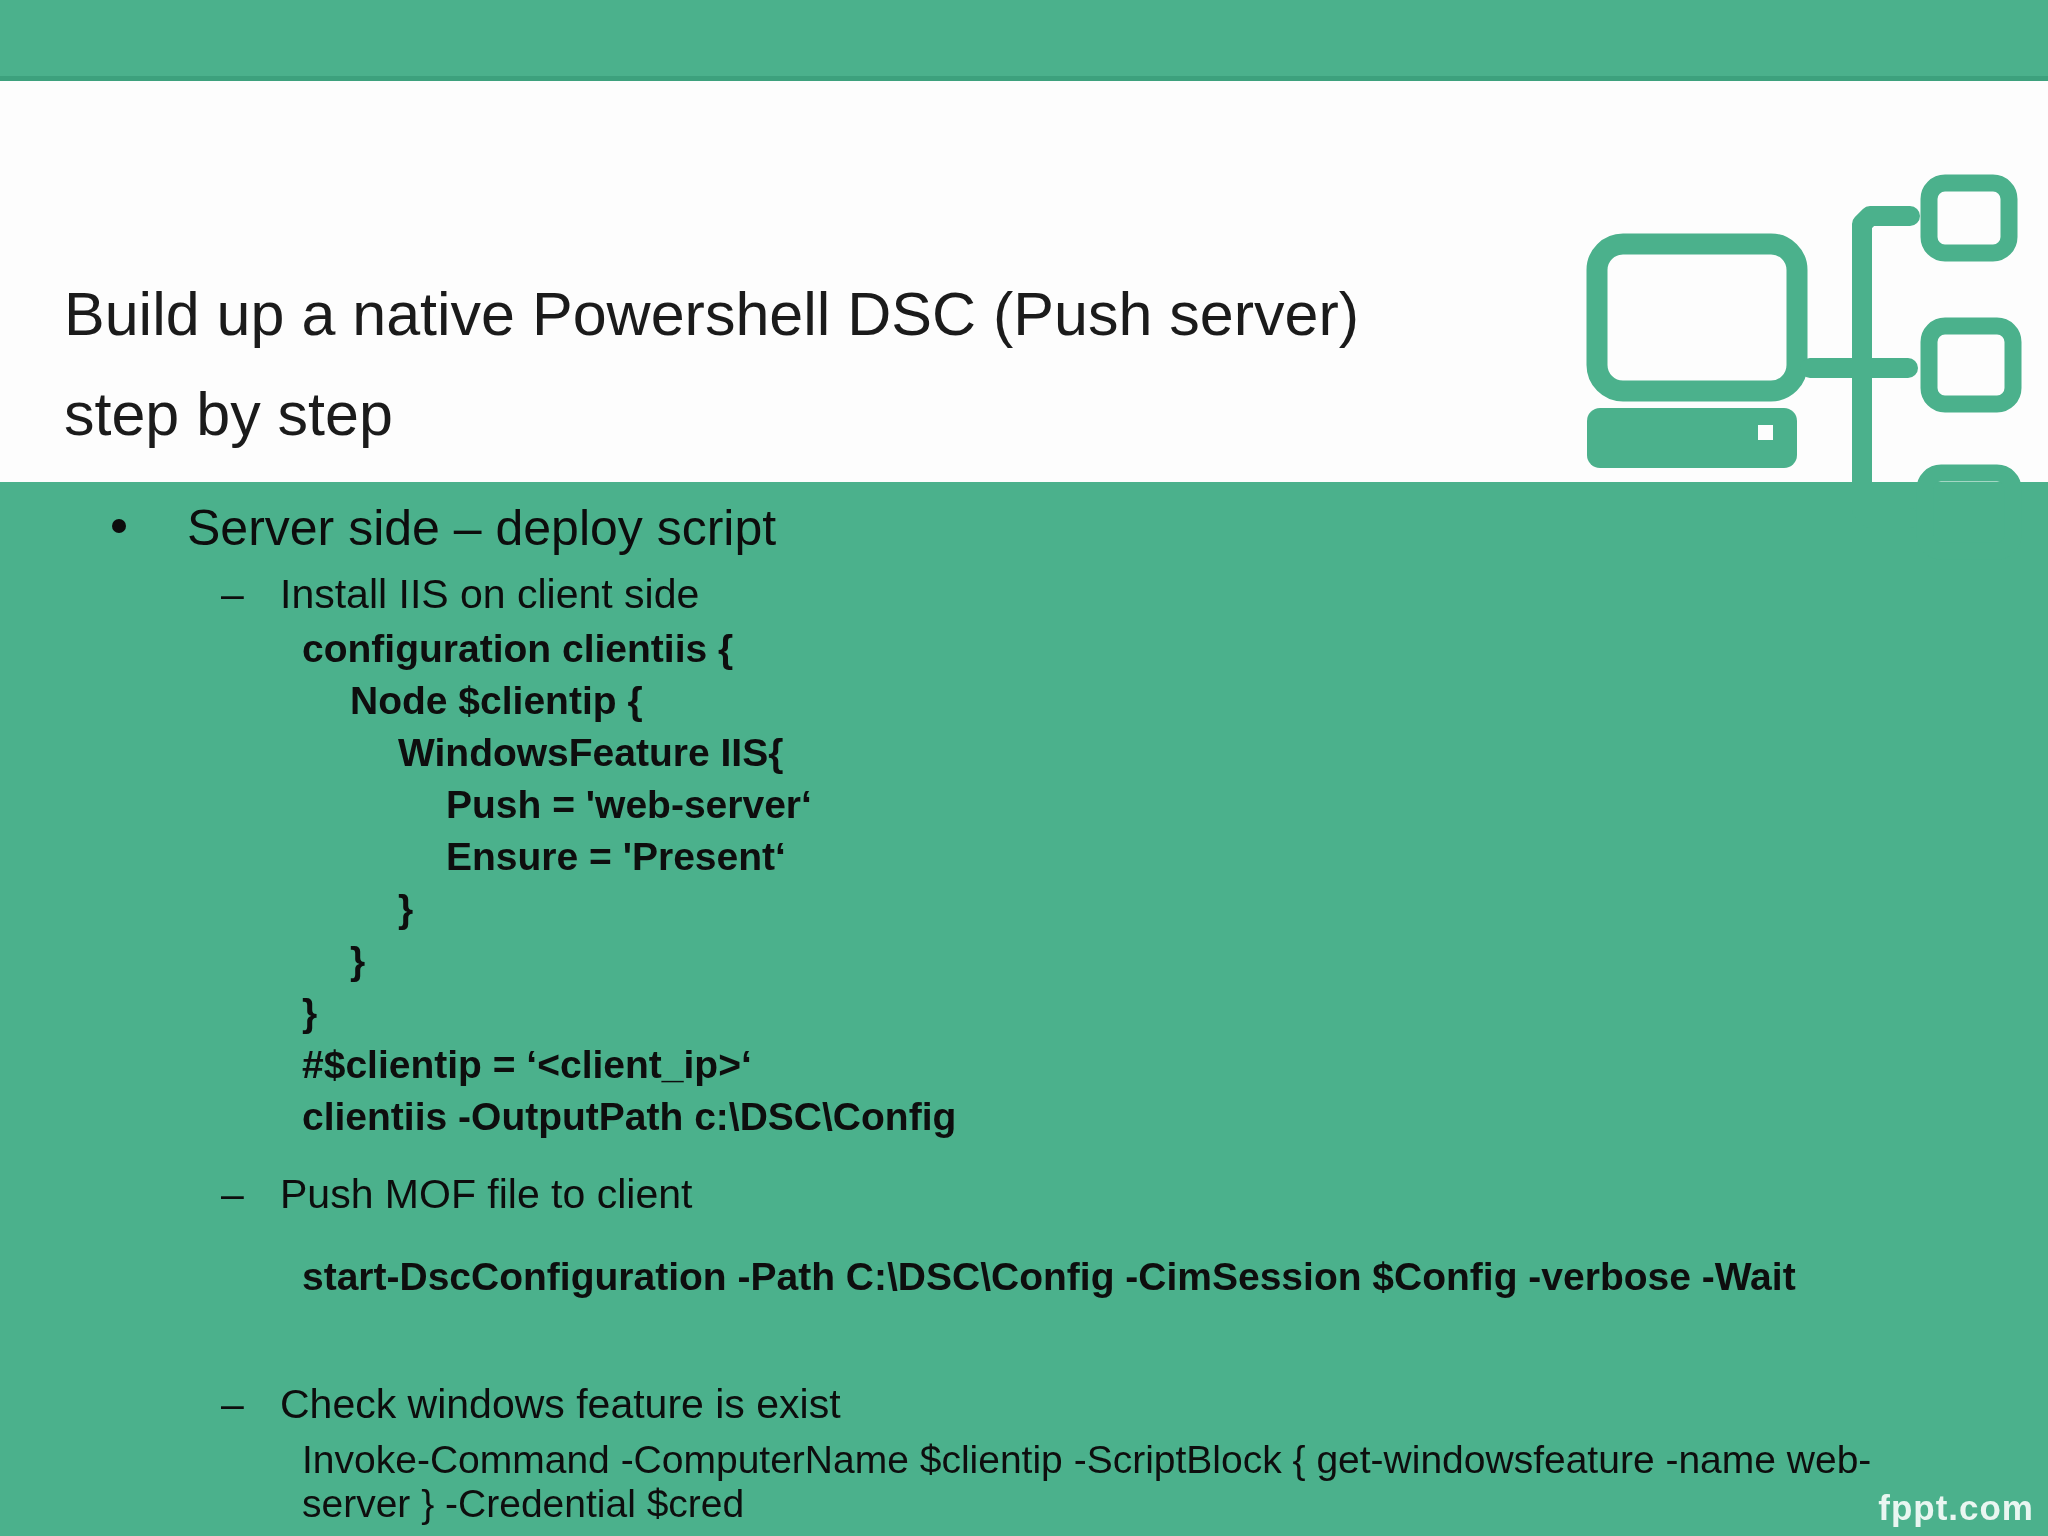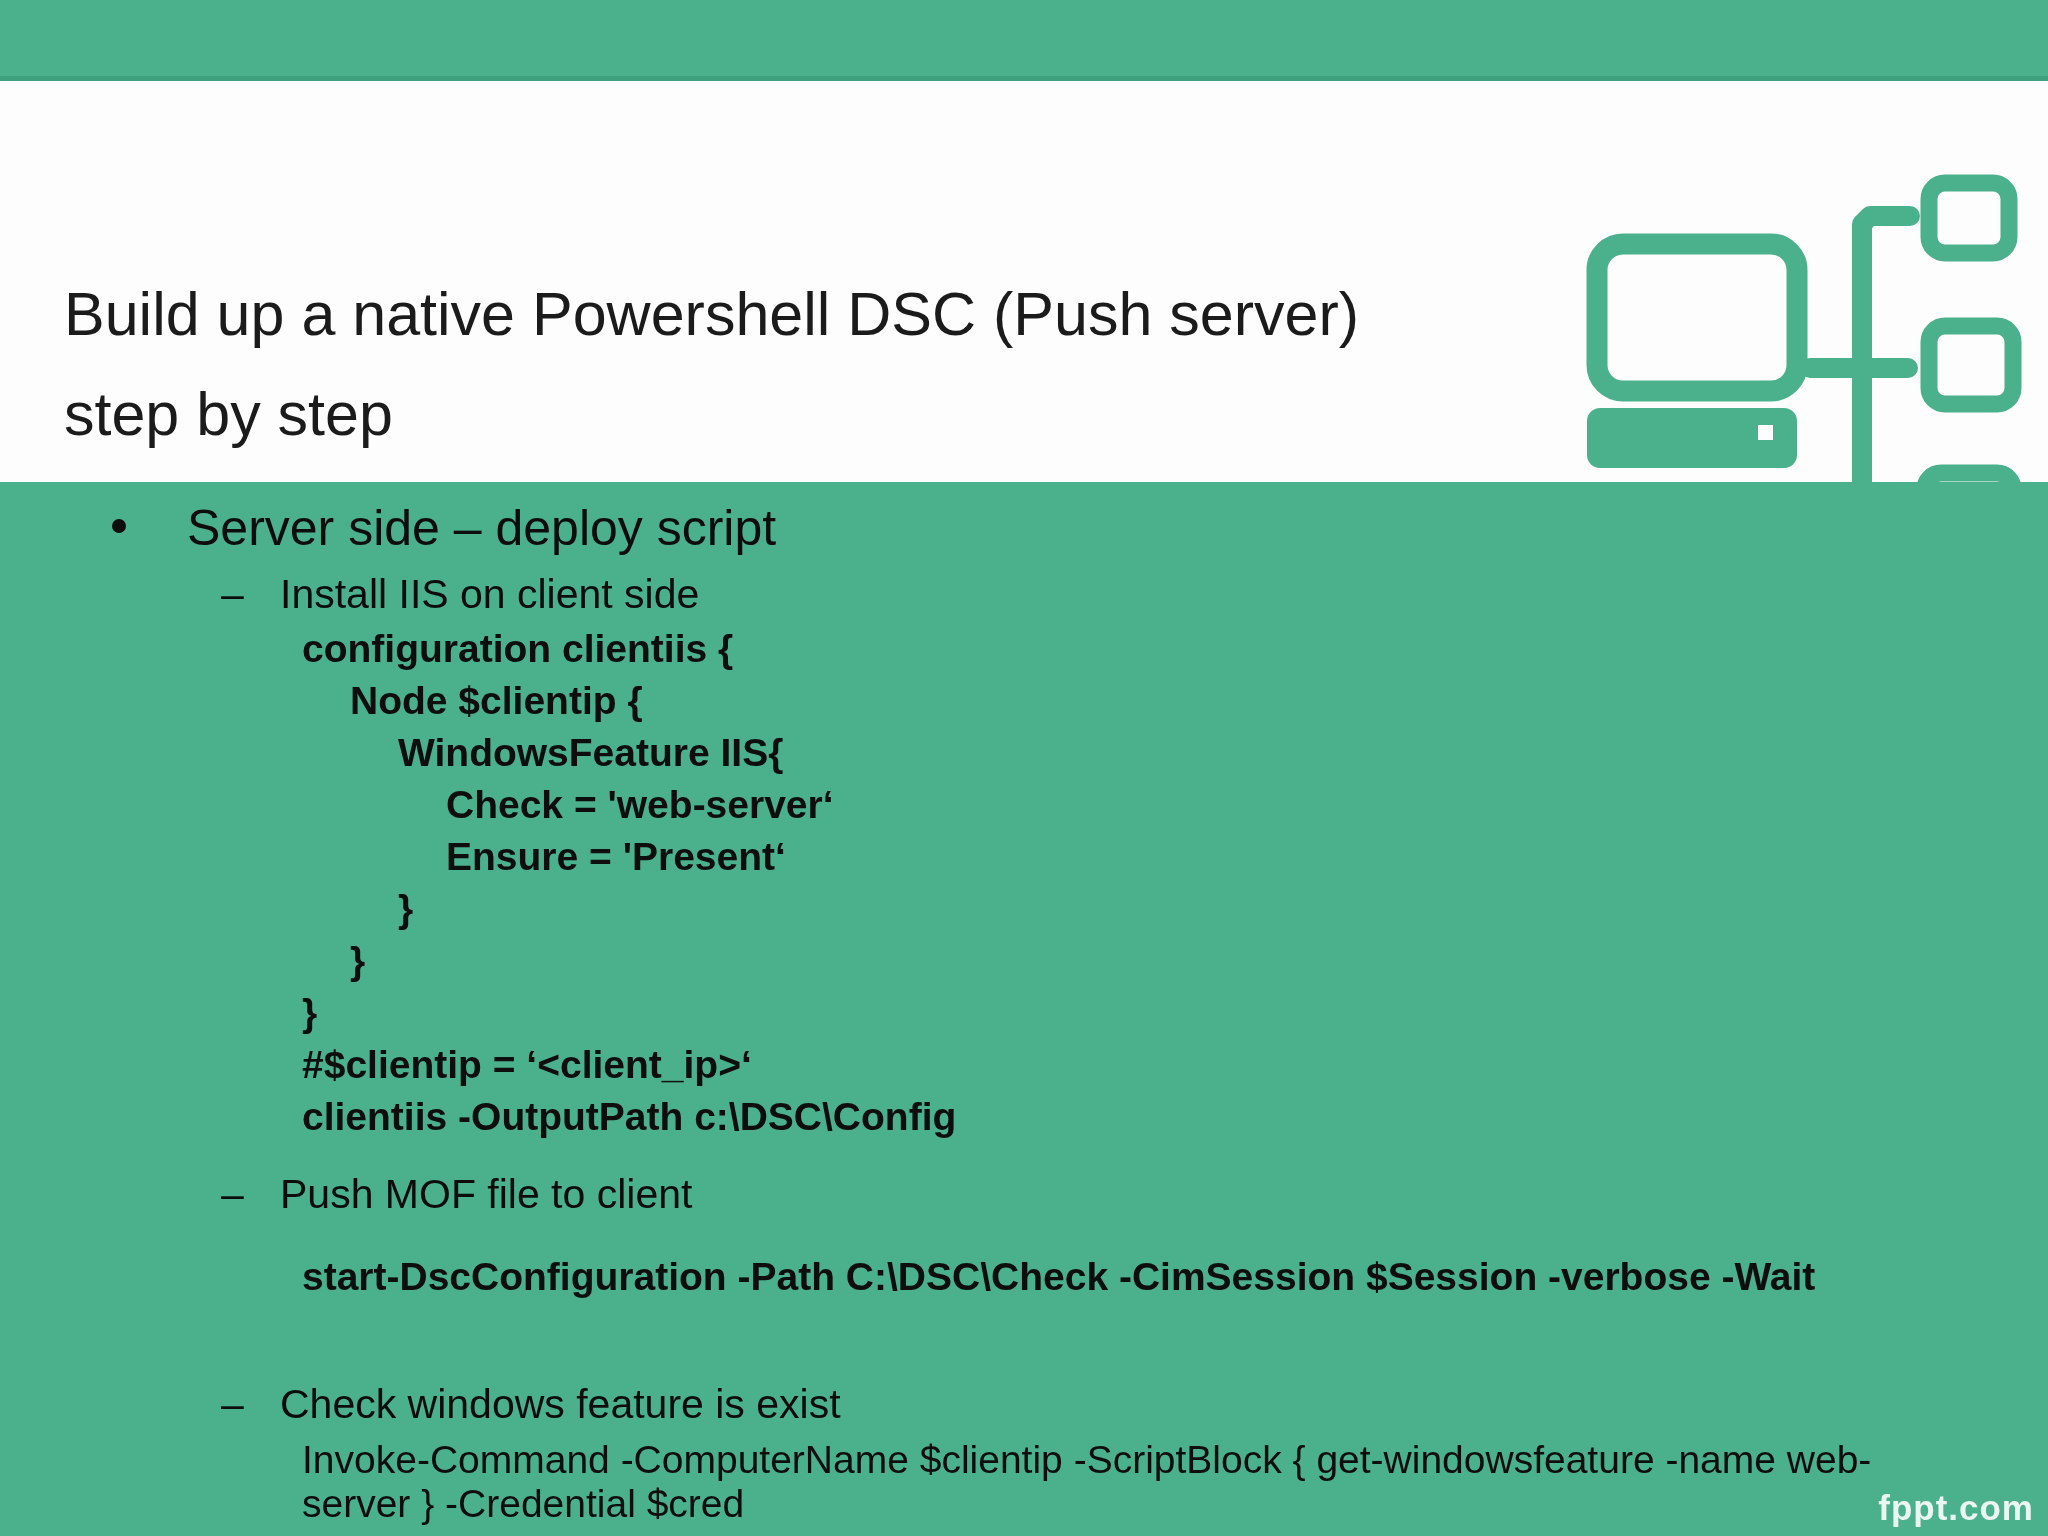--- a/index.html
+++ b/index.html
@@ -94,34 +94,34 @@
   <div class="b1-dot"></div>
   <div class="b1-text">Server side – deploy script</div>
 
   <div class="h-row" style="top:565px;">
     <span class="dash">–</span><span>Install IIS on client side</span>
   </div>
   <div class="code" style="top:623px;">
     <div class="ind0">configuration clientiis {</div>
     <div class="ind1">Node $clientip {</div>
     <div class="ind2">WindowsFeature IIS{</div>
-    <div class="ind3">Check = 'web-server‘</div>
+    <div class="ind3">Push = 'web-server‘</div>
     <div class="ind3">Ensure = 'Present‘</div>
     <div class="ind2">}</div>
     <div class="ind1">}</div>
     <div class="ind0">}</div>
     <div class="ind0">#$clientip = ‘&lt;client_ip&gt;‘</div>
     <div class="ind0">clientiis -OutputPath c:\DSC\Config</div>
   </div>
 
   <div class="h-row" style="top:1165px;">
     <span class="dash">–</span><span>Push MOF file to client</span>
   </div>
   <div class="code" style="top:1251px;">
-    <div class="ind0">start-DscConfiguration -Path C:\DSC\Check -CimSession $Session -verbose -Wait</div>
+    <div class="ind0">start-DscConfiguration -Path C:\DSC\Config -CimSession $Config -verbose -Wait</div>
   </div>
 
   <div class="h-row" style="top:1375px;">
     <span class="dash">–</span><span>Check windows feature is exist</span>
   </div>
   <div class="code-wrap" style="top:1438px;">Invoke-Command -ComputerName $clientip -ScriptBlock { get-windowsfeature -name web-server } -Credential $cred</div>
 
   <div class="watermark">fppt.com</div>
 
 </div>

